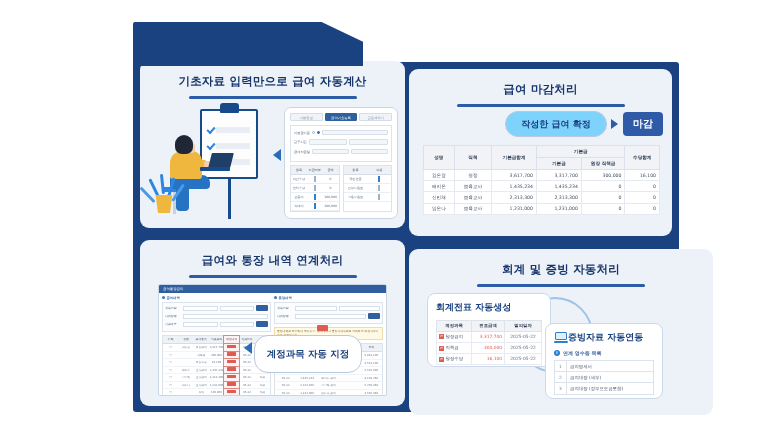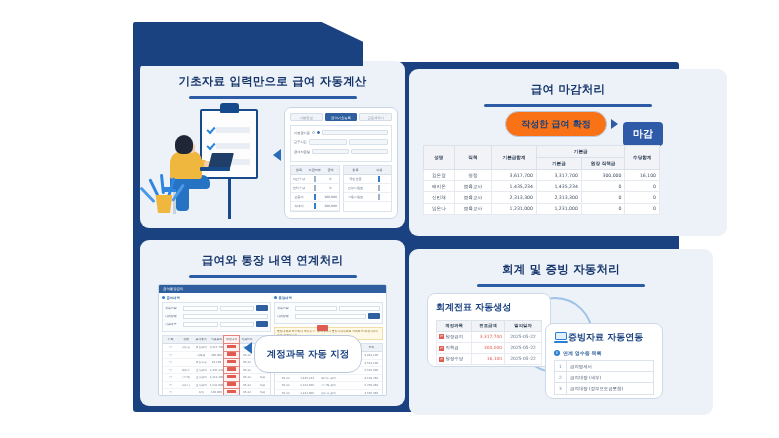--- a/index.html
+++ b/index.html
@@ -41,21 +41,21 @@
   }
 
   
   .panel {
     position: absolute;
     background: #edf1f8;
     border-radius: 9px;
     overflow: hidden;
   }
   #panel-1 { left: 140px; top: 61px;  width: 265px; height: 167px; }
-  #panel-2 { left: 409px; top: 69px;  width: 318px; height: 167px; }
+  #panel-2 { left: 409px; top: 69px;  width: 263px; height: 167px; }
   #panel-3 { left: 140px; top: 240px; width: 265px; height: 166px; }
   #panel-4 { left: 409px; top: 249px; width: 304px; height: 166px; }
 
   .panel-title {
     text-align: center;
     color: #16366b;
     font-size: 11.5px;
     font-weight: bold;
     margin-top: 13px;
     letter-spacing: 0.2px;
@@ -243,36 +243,36 @@
   }
   .mk-td { display: flex; border-bottom: 0.5px solid #eaeff5; }
   .mk-td span { color: #5b6b80; }
   .mk-chk { width: 3px; height: 3px; border: 0.5px solid #9fb0c4; margin: 2.5px auto; }
   .mk-chk.on { background: #2f7fd0; border-color: #2f7fd0; }
 
   
   .confirm-box {
     position: absolute; left: 96px; top: 42px;
     width: 102px; height: 26px;
-    background: #f97316;
+    background: #7dd3fc;
     border: 1.2px solid #b9c8dc;
     border-radius: 13px;
     display: flex; align-items: center; justify-content: center;
     color: #1b4280; font-size: 9px; font-weight: bold;
     white-space: nowrap;
   }
   .arrow-right {
     position: absolute; left: 202px; top: 50px;
     width: 0; height: 0;
     border-top: 5px solid transparent;
     border-bottom: 5px solid transparent;
     border-left: 7px solid #2b5ca5;
   }
   .close-btn {
-    position: absolute; left: 214px; top: 53px;
+    position: absolute; left: 214px; top: 43px;
     width: 40px; height: 24px;
     background: #2f5aa8;
     border-radius: 4px;
     color: #ffffff; font-size: 10px; font-weight: bold;
     display: flex; align-items: center; justify-content: center;
   }
   .pay-table {
     position: absolute; left: 14px; top: 76px;
     width: 237px;
     border-collapse: collapse;

